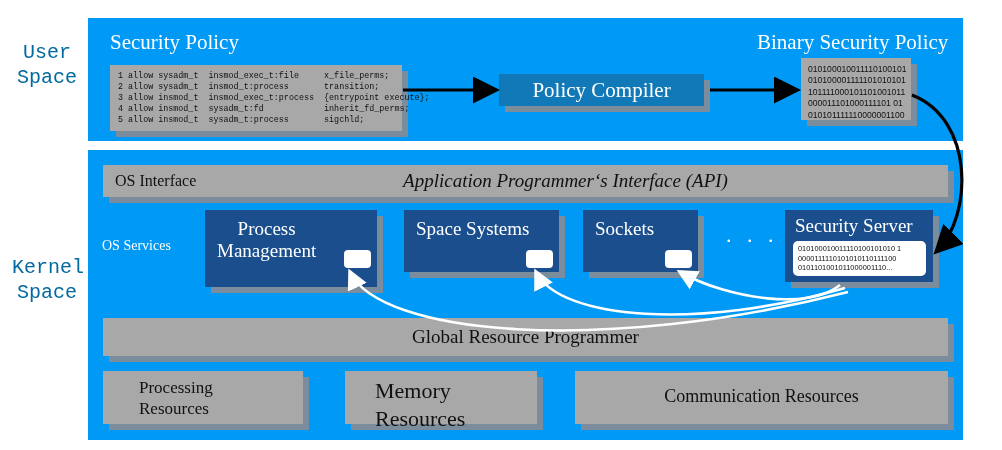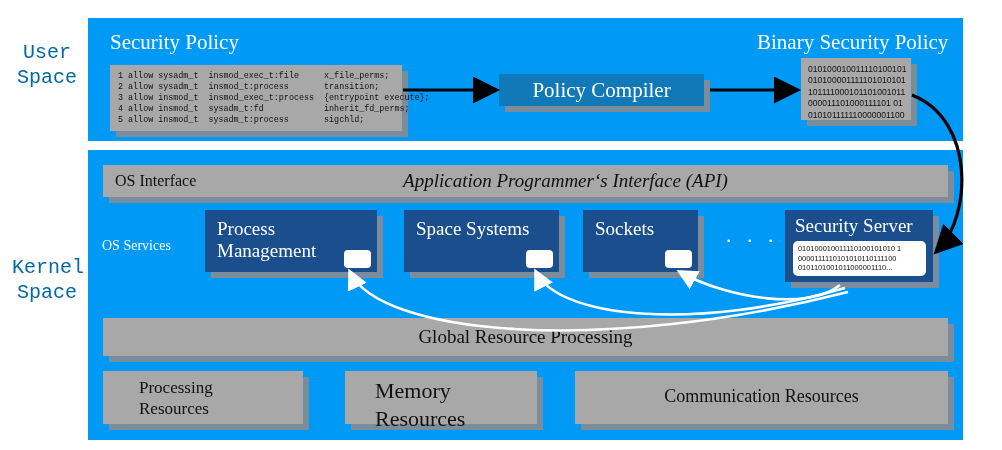--- a/index.html
+++ b/index.html
@@ -88,21 +88,21 @@
 
   <div class="panel" style="left:88px;top:150px;width:875px;height:290px;"></div>
 
   <div class="gbox" style="left:103px;top:165px;width:845px;height:32px;">
     <div class="gtxt" style="left:12px;top:7px;font-size:16px;">OS Interface</div>
     <div class="gtxt" style="left:0;top:5px;width:845px;text-align:center;font-size:19px;font-style:italic;padding-left:40px;">Application Programmer‘s Interface (API)</div>
   </div>
 
   <div class="blue-small" style="left:102px;top:238px;">OS Services</div>
 
-  <div class="nbox" style="left:205px;top:210px;width:172px;height:62px;">
+  <div class="nbox" style="left:205px;top:210px;width:172px;height:77px;text-align:center;">
     <div class="ntxt" style="left:12px;top:8px;white-space:pre-line;">Process
 Management</div>
     <div class="hook" style="left:139px;top:40px;"></div>
   </div>
 
   <div class="nbox" style="left:404px;top:210px;width:155px;height:62px;">
     <div class="ntxt" style="left:12px;top:8px;white-space:pre-line;">Space Systems</div>
     <div class="hook" style="left:122px;top:40px;"></div>
   </div>
 
@@ -116,21 +116,21 @@
   <div class="nbox" style="left:785px;top:210px;width:148px;height:72px;">
     <div class="ntxt" style="left:10px;top:5px;">Security Server</div>
     <div class="whitebin" style="left:8px;top:31px;width:133px;height:35px;">
       <pre>010100010011110100101010 1
 0000111110101010110111100
 0101101001011000001110...</pre>
     </div>
   </div>
 
   <div class="gbox" style="left:103px;top:318px;width:845px;height:38px;">
-    <div class="gtxt" style="left:0;top:8px;width:845px;text-align:center;font-size:19px;">Global Resource Processing</div>
+    <div class="gtxt" style="left:0;top:8px;width:845px;text-align:center;font-size:19px;">Global Resource Programmer</div>
   </div>
 
   <div class="gbox" style="left:103px;top:371px;width:200px;height:53px;">
     <div class="gtxt" style="left:36px;top:6px;font-size:17px;line-height:1.25;white-space:pre-line;">Processing
 Resources</div>
   </div>
 
   <div class="gbox" style="left:345px;top:371px;width:192px;height:53px;">
     <div class="gtxt" style="left:30px;top:6px;font-size:22px;line-height:1.25;white-space:pre-line;">Memory
 Resources</div>

